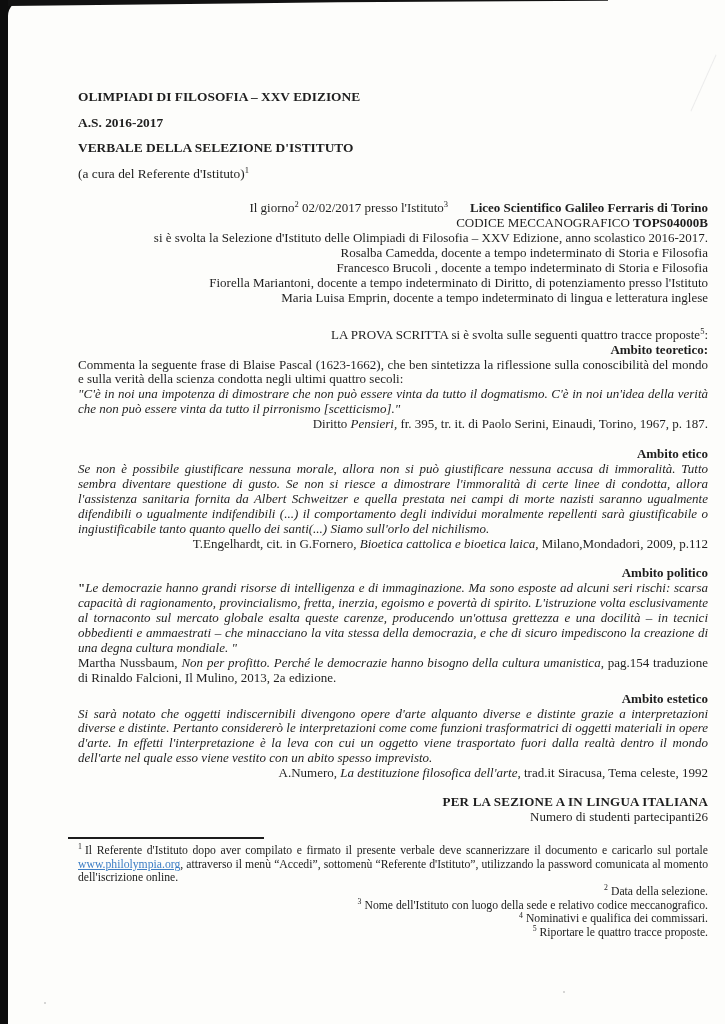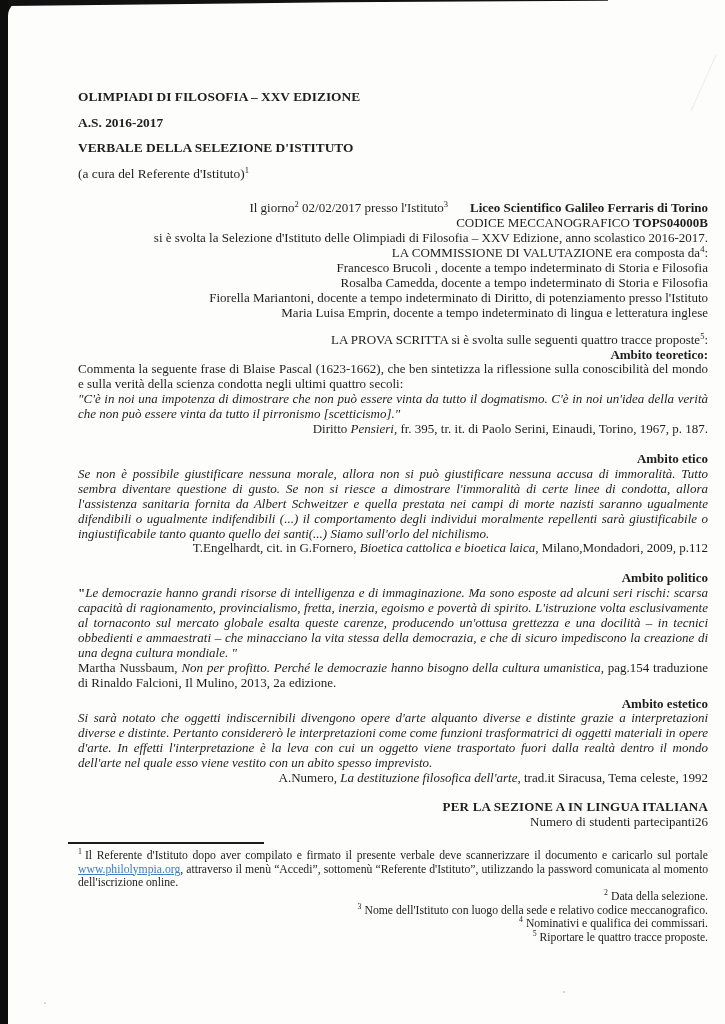--- a/index.html
+++ b/index.html
@@ -29,21 +29,21 @@
     position:absolute;left:70px;top:84px;width:630px;
     color:#1e1e1e;font-size:13px;line-height:14.9px;
   }
   p{margin:0;padding:0;text-align:right;}
   .bold{font-weight:bold;}
   .it{font-style:italic;}
   sup{font-size:8.5px;line-height:0;vertical-align:super;}
   .doc-header{text-align:left;padding-right:46px;font-size:13.4px;line-height:25.6px;}
   .intro{margin-top:15px;}
   .tab-spacer{display:inline-block;width:22px;}
-  .prova-block{margin-top:12px;}
+  .prova-block{margin-top:22px;}
   .just{text-align:justify;}
   .trace{margin-top:15px;}
   .trace-tight{margin-top:6px;}
   .sezione{margin-top:14px;}
   .sezione-title{font-size:13px;font-weight:bold;letter-spacing:0.2px;}
   .part-count{}
   .fn-sep{
     width:196px;border:0;border-top:2px solid #1c1c1c;
     margin:12px 0 5px -10px;
   }
@@ -66,23 +66,22 @@
       <div class="bold">OLIMPIADI DI FILOSOFIA – XXV EDIZIONE</div>
       <div class="bold">A.S. 2016-2017</div>
       <div class="bold">VERBALE DELLA SELEZIONE D'ISTITUTO</div>
       <div><span>(a cura del Referente d'Istituto)</span><sup>1</sup></div>
     </header>
 
     <section class="intro">
       <p><span>Il giorno</span><sup>2</sup><span> 02/02/2017 presso l'Istituto</span><sup>3</sup><span class="tab-spacer"></span><span class="bold">Liceo Scientifico Galileo Ferraris di Torino</span></p>
       <p><span>CODICE MECCANOGRAFICO </span><span class="bold">TOPS04000B</span></p>
       <p>si è svolta la Selezione d'Istituto delle Olimpiadi di Filosofia – XXV Edizione, anno scolastico 2016-2017.</p>
-      <p><span>LA COMMISSIONE DI VALUTAZIONE era composta da</span><sup>4</sup><span>:</span></p>
+      <p>Rosalba Camedda,  docente a tempo indeterminato di Storia e Filosofia</p>
       <p>Francesco Brucoli , docente a tempo indeterminato di Storia e Filosofia</p>
-      <p>Rosalba Camedda,  docente a tempo indeterminato di Storia e Filosofia</p>
       <p>Fiorella Mariantoni, docente a tempo indeterminato di Diritto, di potenziamento presso l'Istituto</p>
       <p>Maria Luisa Emprin, docente a tempo indeterminato di lingua e letteratura inglese</p>
     </section>
 
     <section class="prova-block">
       <p><span>LA PROVA SCRITTA si è svolta sulle seguenti quattro tracce proposte</span><sup>5</sup><span>:</span></p>
       <p class="bold">Ambito teoretico:</p>
       <p class="just">Commenta la seguente frase di Blaise Pascal (1623-1662), che ben sintetizza la riflessione sulla conoscibilità del mondo e sulla verità della scienza condotta negli ultimi quattro secoli:</p>
       <p class="it just">"C'è in noi una impotenza di dimostrare che non può essere vinta da tutto il dogmatismo. C'è in noi un'idea della verità che non può essere vinta da tutto il pirronismo [scetticismo]."</p>
       <p><span>Diritto </span><span class="it">Pensieri,</span><span> fr. 395, tr. it. di Paolo Serini, Einaudi, Torino, 1967, p. 187.</span></p>

